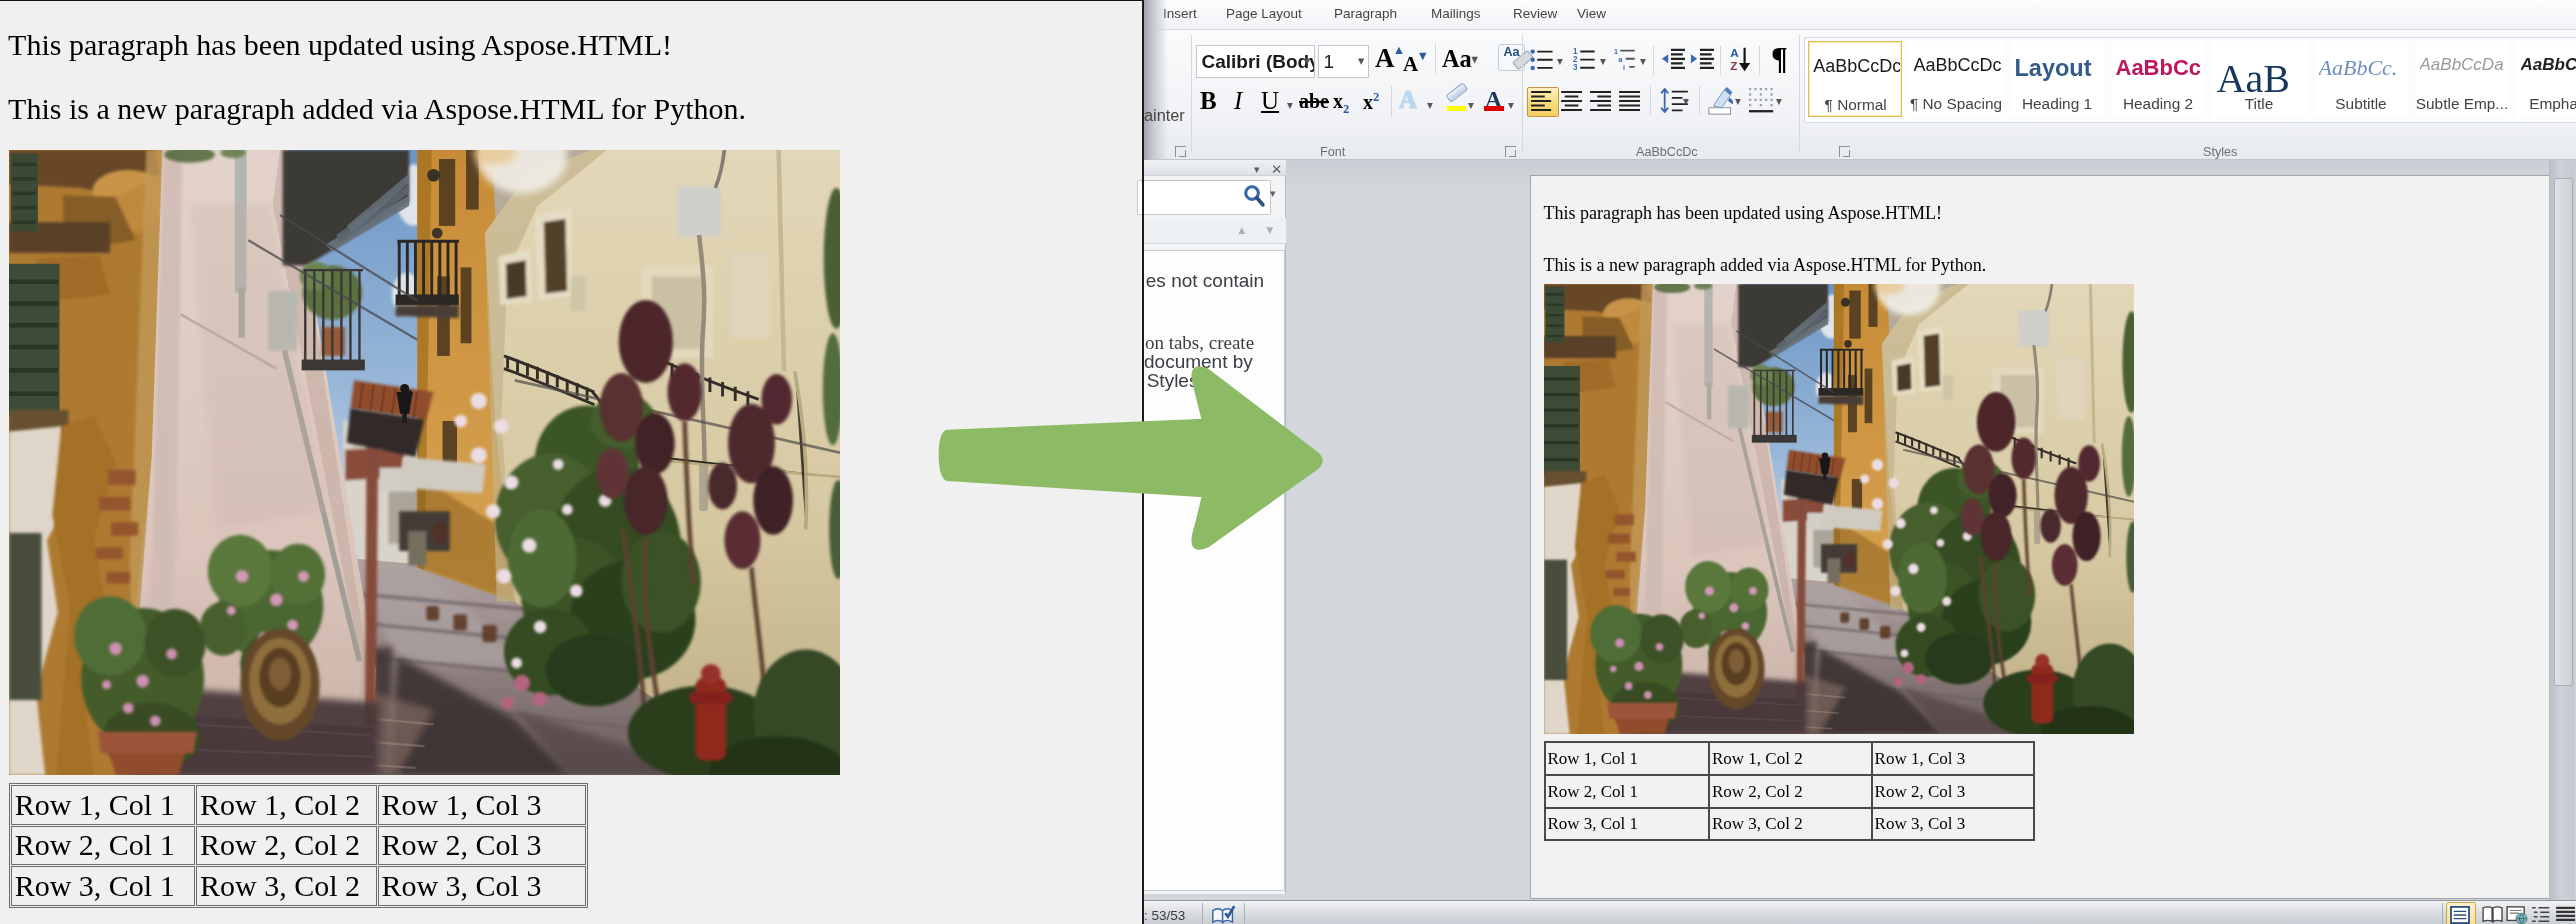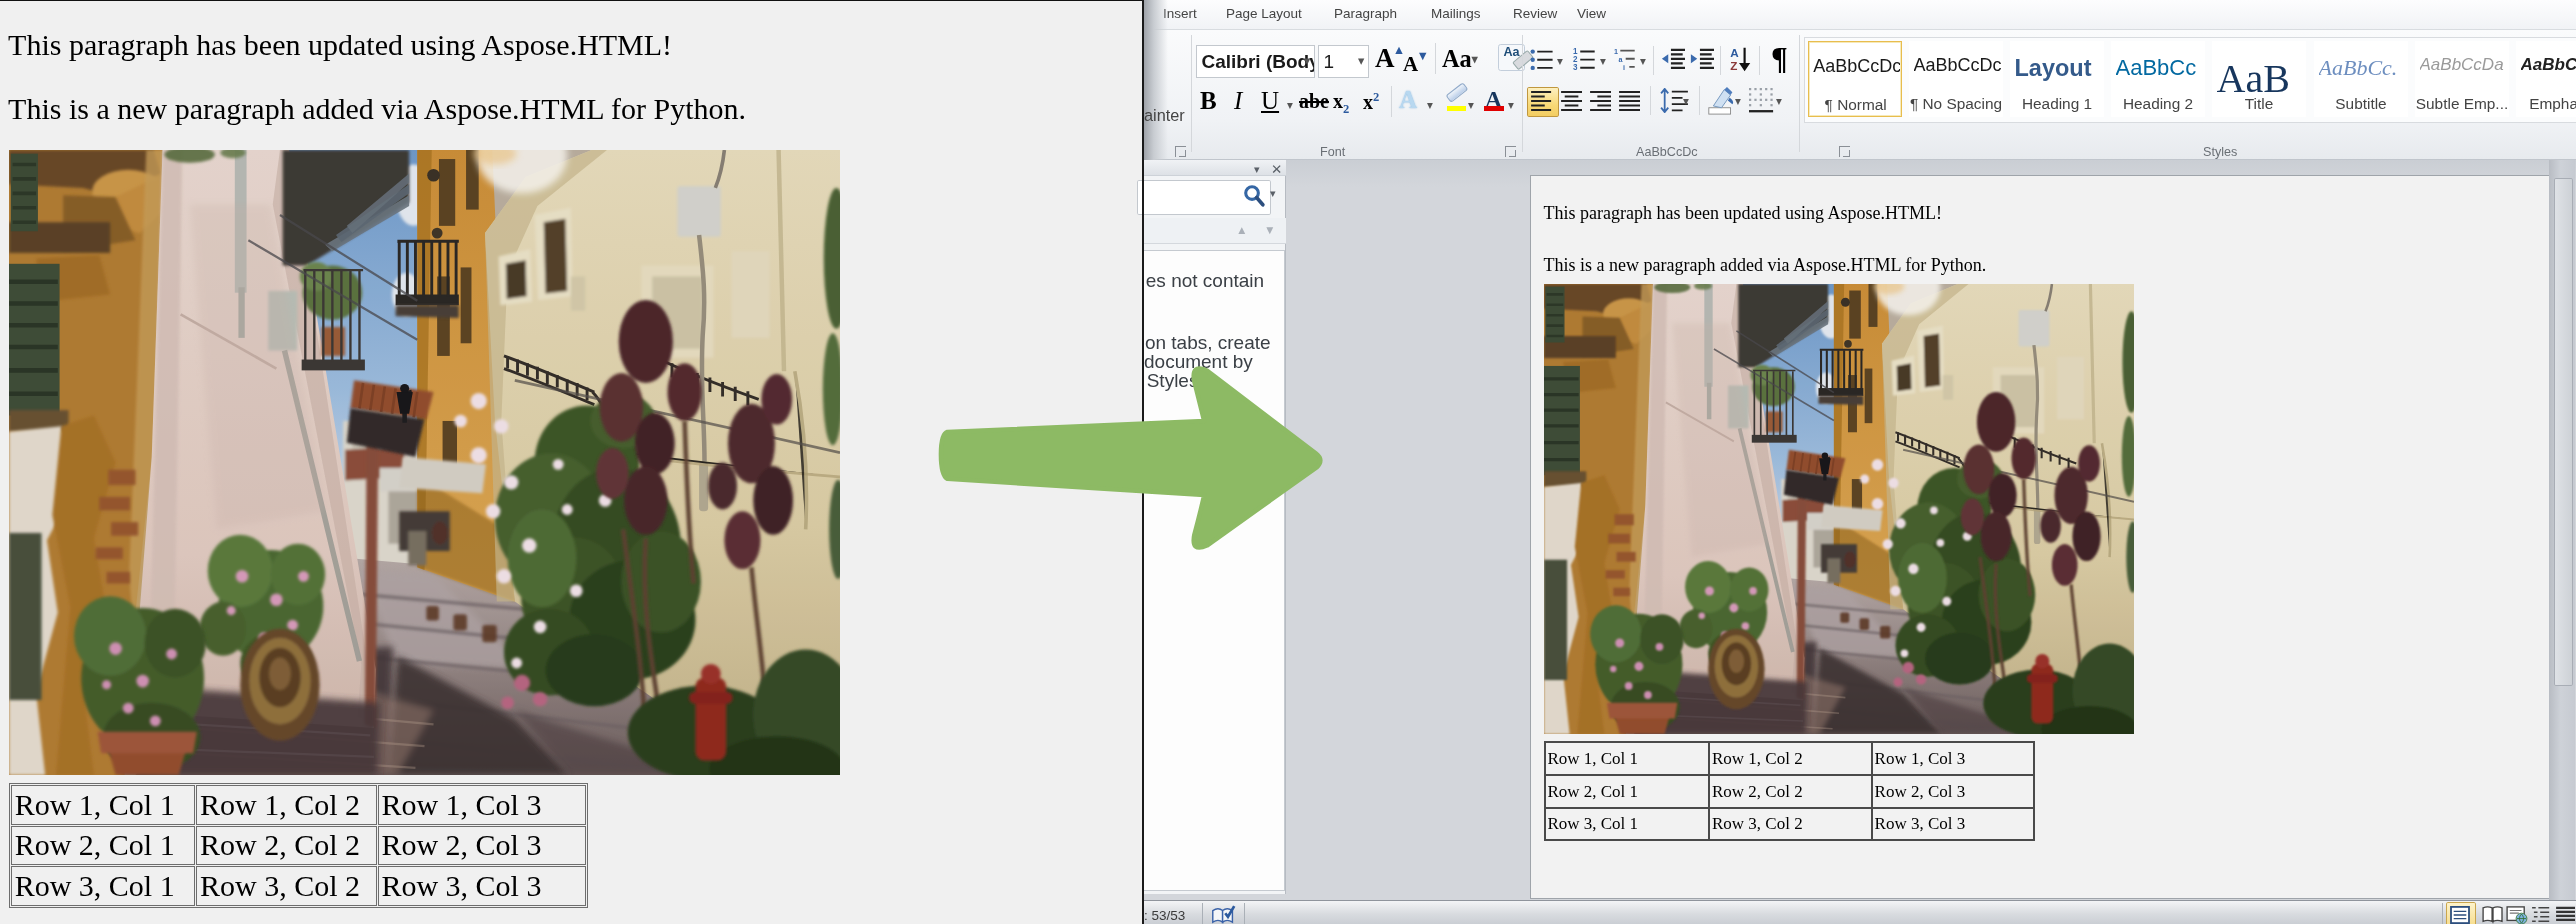--- a/index.html
+++ b/index.html
@@ -571,21 +571,21 @@
         </div>
       <div class="tile" style="left:104px;">
           <div class="tsample" style="font-size:18px;color:#1a1a1a;">AaBbCcDc</div>
           <div class="tlabel">¶ No Spacing</div>
         </div>
       <div class="tile" style="left:205px;">
           <div class="tsample" style="font-size:23.5px;color:#345a8a;font-weight:bold;">Layout‌</div>
           <div class="tlabel">Heading 1</div>
         </div>
       <div class="tile" style="left:306px;">
-          <div class="tsample" style="font-size:22px;color:#0369a1;font-weight:normal;">AaBbCc</div>
+          <div class="tsample" style="font-size:22px;color:#be185d;font-weight:bold;">AaBbCc</div>
           <div class="tlabel">Heading 2</div>
         </div>
       <div class="tile" style="left:407px;">
           <div class="tsample" style="font-size:40px;color:#17365d;font-family:'Liberation Serif',serif;">AaB</div>
           <div class="tlabel">Title</div>
         </div>
       <div class="tile" style="left:509px;">
           <div class="tsample" style="font-size:22px;color:#6d8ebf;font-style:italic;font-family:'Liberation Serif',serif;">AaBbCc.</div>
           <div class="tlabel">Subtitle</div>
         </div>
@@ -637,21 +637,21 @@
           <circle cx="10" cy="10" r="7" fill="none" stroke="#3567a5" stroke-width="3.4"></circle>
           <path d="M15 15 L22 23" stroke="#2c4e7e" stroke-width="4" stroke-linecap="round"></path>
         </svg>
       <span style="position:absolute;left:126px;top:27px;font-size:11px;color:#5a6068;">▾</span>
       <div style="position:absolute;left:0;top:58px;width:142px;height:25px;background:#eef1f4;border-bottom:0.9px solid #d4d8dd;">
         <span style="position:absolute;left:92px;top:4.5px;font-size:11.7px;color:#aab0b8;">▲</span>
         <span style="position:absolute;left:120px;top:4.5px;font-size:11.7px;color:#aab0b8;">▼</span>
       </div>
       <div style="position:absolute;left:-1.8px;top:90px;width:141px;height:639px;background:#fdfdfd;border:0.9px solid #c5cad0;"></div>
       <div class="navtxt" style="left:1.8px;top:110px;">es not contain</div>
-      <div class="navtxt" style="left:0.9px;top:172px;">on tabs, create</div>
+      <div class="navtxt" style="left:0.9px;top:172px;font-family:Liberation Serif, serif;">on tabs, create</div>
       <div class="navtxt" style="left:0px;top:191px;">document by</div>
       <div class="navtxt" style="left:2.7px;top:210px;">Styles.</div>
     </div>
     <div id="scrollbar" style="position:absolute;left:1405px;top:0;width:26px;height:740px;background:linear-gradient(90deg,#b8bcc3,#ced2d8 45%,#c6cad1);">
       <div style="position:absolute;left:4.5px;top:18px;width:17px;height:506px;background:linear-gradient(90deg,#dfe2e6,#cdd1d6);border:0.9px solid #a8adb5;border-radius:1.8px;"></div>
     </div>
   </div>
   <div id="statusbar">
     <span style="position:absolute;left:0;top:7.2px;">: 53/53</span>
     <div style="position:absolute;left:58px;top:1.8px;width:0.9px;height:22px;background:#aab0b7;"></div>

